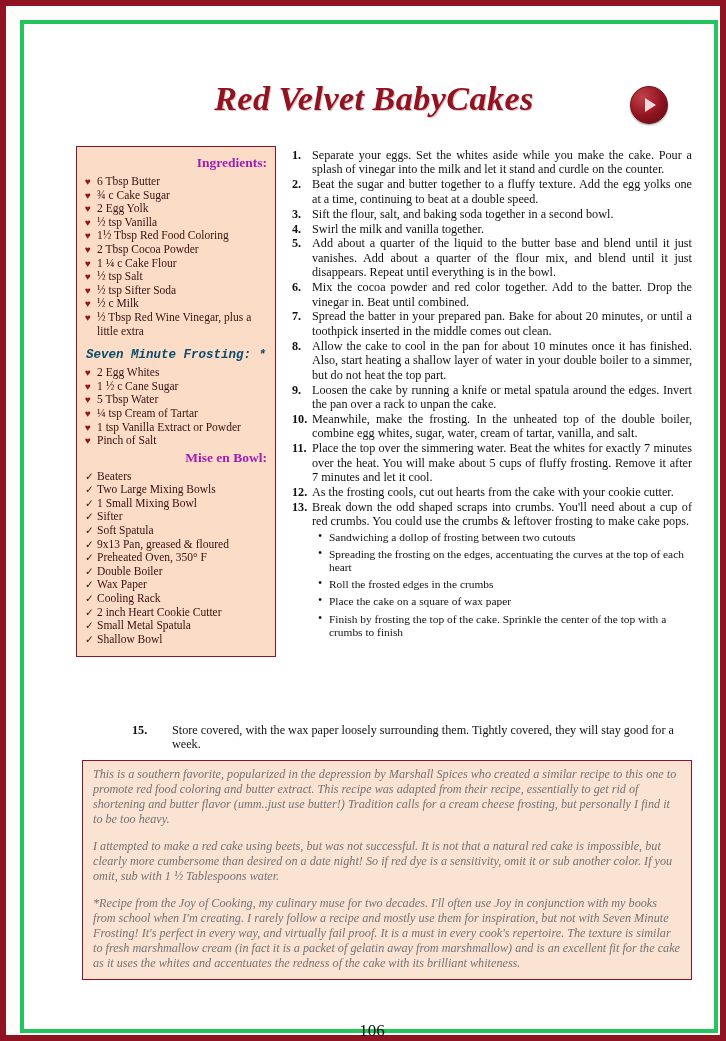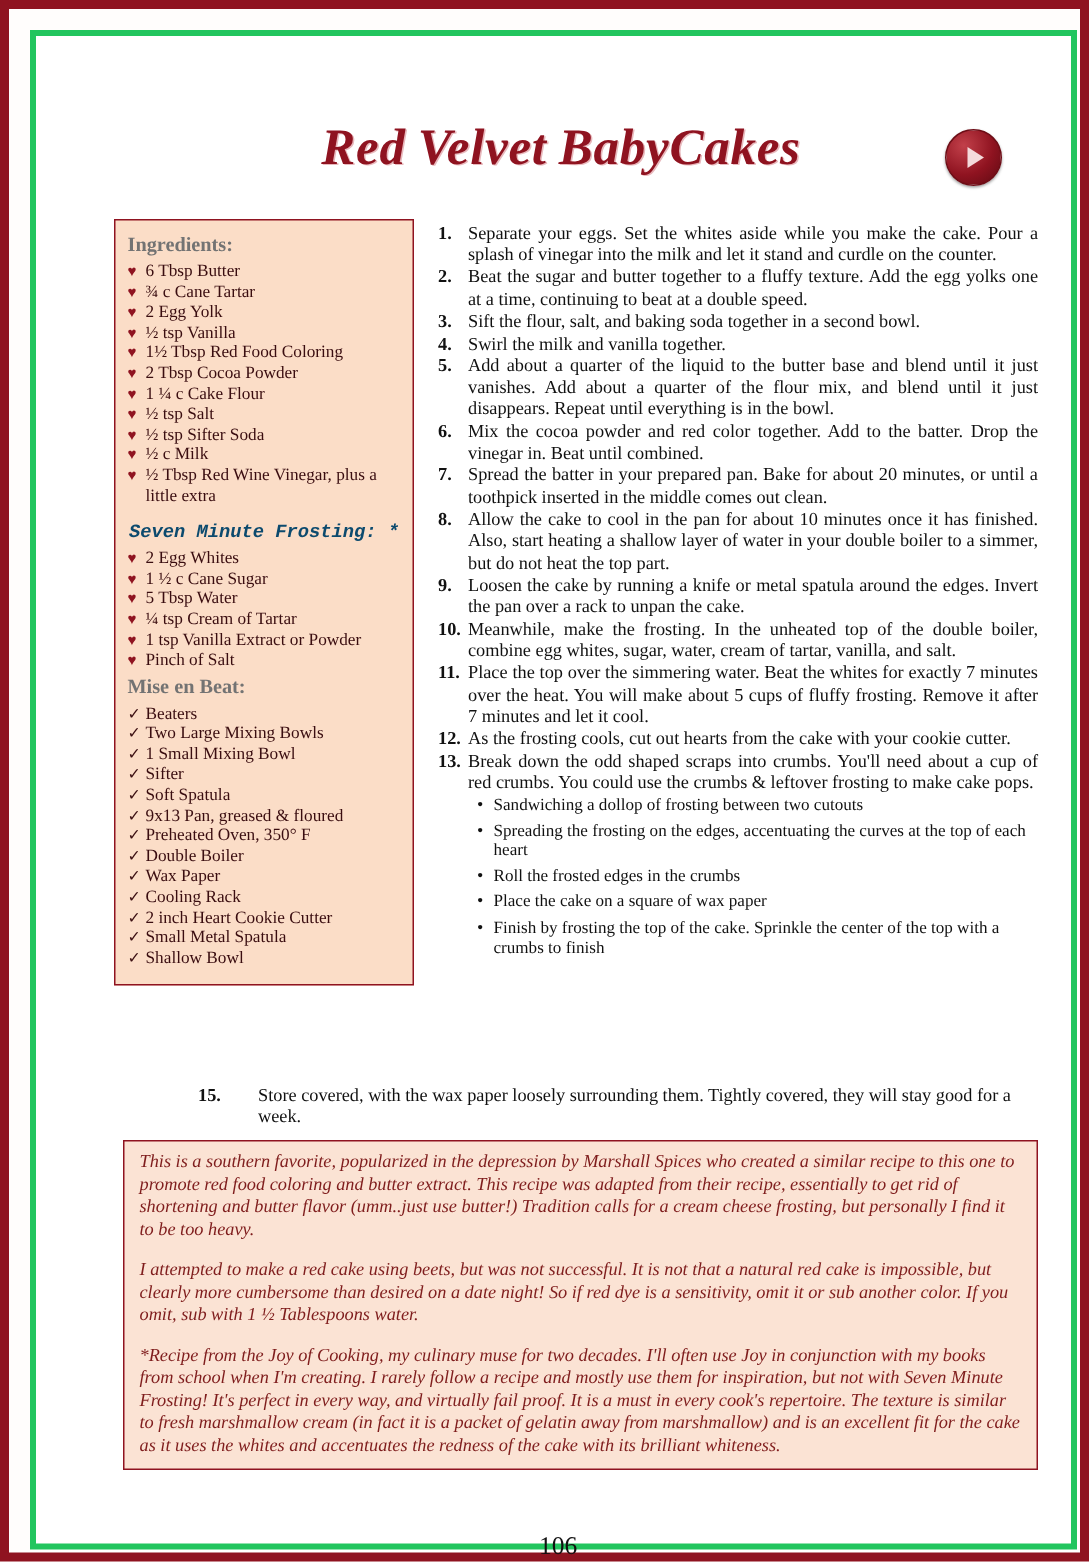--- a/index.html
+++ b/index.html
@@ -83,24 +83,24 @@
     left: 52px;
     top: 122px;
     width: 200px;
     box-sizing: border-box;
     background: #fbddc7;
     border: 1px solid #8f1320;
     padding: 6px 8px 10px 8px;
   }
   .panel h3 {
     margin: 2px 0 4px 0;
-    text-align: left;
+    text-align: right;
     font-size: 13.5px;
     font-weight: bold;
-    color: #737373;
+    color: #a21caf;
     font-family: "Liberation Serif", serif;
   }
   .panel h4 {
     margin: 10px 0 4px 0;
     text-align: center;
     font-size: 12.5px;
     font-weight: bold;
     font-style: italic;
     color: #0c4a6e;
     font-family: Liberation Mono, monospace;
@@ -198,21 +198,21 @@
     box-sizing: border-box;
     background: #fbe3d4;
     border: 1px solid #8f1320;
     padding: 6px 10px 8px 10px;
   }
   .notes p {
     margin: 0 0 12px 0;
     font-size: 12.2px;
     line-height: 15px;
     font-style: italic;
-    color: #7f1d1d;
+    color: #737373;
     font-family: "Liberation Serif", serif;
     text-align: left;
   }
   .notes p:last-child { margin-bottom: 0; }
 
   .page-num {
     position: absolute;
     left: 0;
     top: 997px;
     width: 696px;
@@ -233,21 +233,21 @@
       </div>
 
       <div class="play-btn">
         <div class="tri"></div>
       </div>
 
       <div class="panel">
         <h3>Ingredients:</h3>
         <ul>
           <li><span class="bullet">♥</span><span>6 Tbsp Butter</span></li>
-          <li><span class="bullet">♥</span><span>¾ c Cane Tartar</span></li>
+          <li><span class="bullet">♥</span><span>¾ c Cake Sugar</span></li>
           <li><span class="bullet">♥</span><span>2 Egg Yolk</span></li>
           <li><span class="bullet">♥</span><span>½ tsp Vanilla</span></li>
           <li><span class="bullet">♥</span><span>1½ Tbsp Red Food Coloring</span></li>
           <li><span class="bullet">♥</span><span>2 Tbsp Cocoa Powder</span></li>
           <li><span class="bullet">♥</span><span>1 ¼ c Cake Flour</span></li>
           <li><span class="bullet">♥</span><span>½ tsp Salt</span></li>
           <li><span class="bullet">♥</span><span>½ tsp Sifter Soda</span></li>
           <li><span class="bullet">♥</span><span>½ c Milk</span></li>
           <li><span class="bullet">♥</span><span>½ Tbsp Red Wine Vinegar, plus a little extra</span></li>
         </ul>
@@ -255,21 +255,21 @@
         <h4>Seven Minute Frosting: *</h4>
         <ul>
           <li><span class="bullet">♥</span><span>2 Egg Whites</span></li>
           <li><span class="bullet">♥</span><span>1 ½ c Cane Sugar</span></li>
           <li><span class="bullet">♥</span><span>5 Tbsp Water</span></li>
           <li><span class="bullet">♥</span><span>¼ tsp Cream of Tartar</span></li>
           <li><span class="bullet">♥</span><span>1 tsp Vanilla Extract or Powder</span></li>
           <li><span class="bullet">♥</span><span>Pinch of Salt</span></li>
         </ul>
 
-        <h3>Mise en Beat:</h3>
+        <h3>Mise en Bowl:</h3>
         <ul>
           <li><span class="bullet check">✓</span><span>Beaters</span></li>
           <li><span class="bullet check">✓</span><span>Two Large Mixing Bowls</span></li>
           <li><span class="bullet check">✓</span><span>1 Small Mixing Bowl</span></li>
           <li><span class="bullet check">✓</span><span>Sifter</span></li>
           <li><span class="bullet check">✓</span><span>Soft Spatula</span></li>
           <li><span class="bullet check">✓</span><span>9x13 Pan, greased &amp; floured</span></li>
           <li><span class="bullet check">✓</span><span>Preheated Oven, 350° F</span></li>
           <li><span class="bullet check">✓</span><span>Double Boiler</span></li>
           <li><span class="bullet check">✓</span><span>Wax Paper</span></li>

